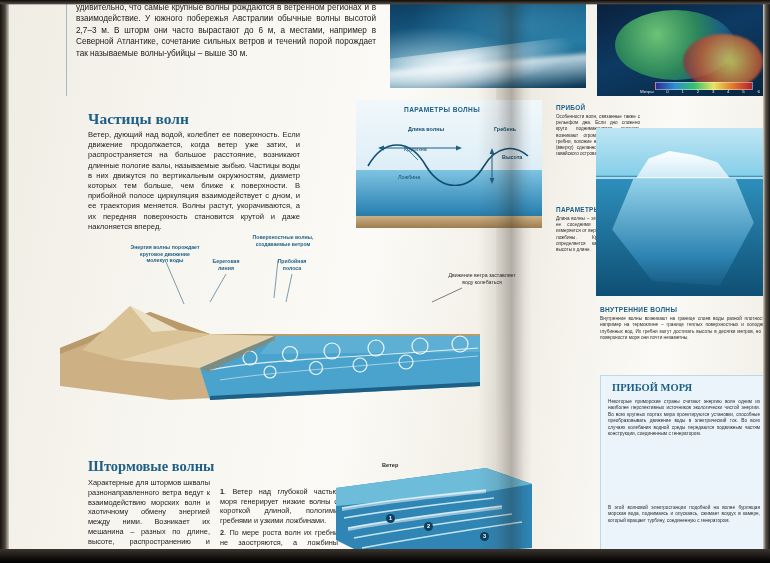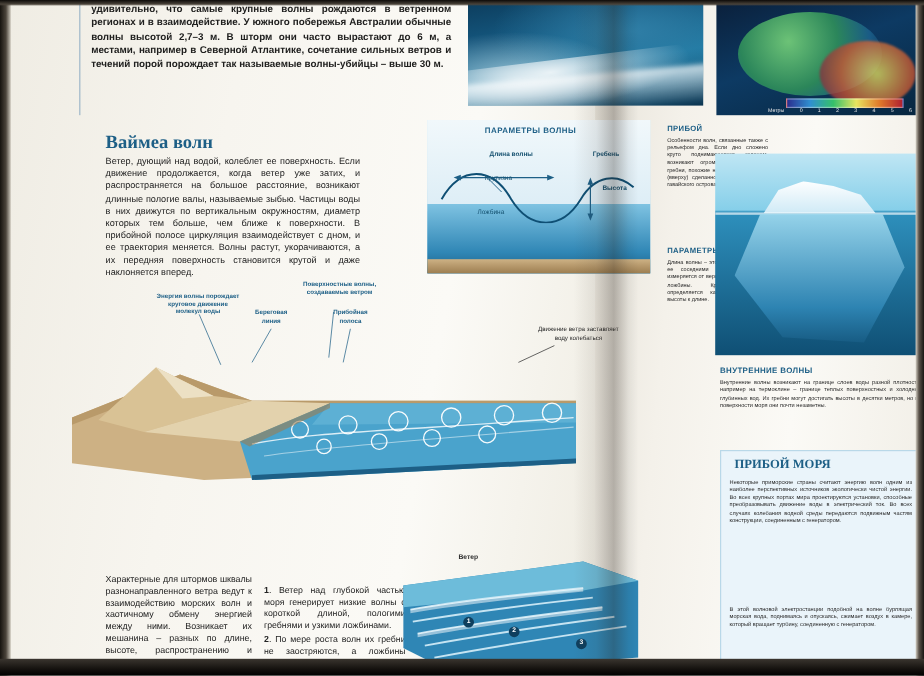--- a/index.html
+++ b/index.html
@@ -46,21 +46,21 @@
   }
   .book-top-edge{
     position:absolute;left:0;top:0;width:770px;height:5px;
     background:linear-gradient(180deg,#0d0b09 0%,#4a433a 70%,rgba(0,0,0,0) 100%);
     z-index:56;
   }
 
   
   .top-text{
     position:absolute;left:76px;top:2px;width:300px;
-    font-size:8.2px;line-height:11.4px;text-align:justify;color:#20201f;font-weight:bold;
+    font-size:8.2px;line-height:11.4px;text-align:justify;color:#20201f;
   }
   
   .col-rule{
     position:absolute;left:66px;top:0px;width:1px;height:96px;background:#9fb7c9;
   }
 
   
   .sec-priroda-title{
     position:absolute;left:88px;top:110px;width:210px;
     font-family:"Liberation Serif", serif;
@@ -253,21 +253,21 @@
     <span>Метры</span>
     <span>0</span>
     <span>1</span>
     <span>2</span>
     <span>3</span>
     <span>4</span>
     <span>5</span>
     <span>6</span>
   </div>
 
-  <div class="sec-priroda-title">Ваймеа волн</div>
+  <div class="sec-priroda-title">Частицы волн</div>
   <div class="sec-priroda-body">Ветер, дующий над водой, колеблет ее поверхность. Если движение продолжается, когда ветер уже затих, и распространяется на большое расстояние, возникают длинные пологие валы, называемые зыбью. Частицы воды в них движутся по вертикальным окружностям, диаметр которых тем больше, чем ближе к поверхности. В прибойной полосе циркуляция взаимодействует с дном, и ее траектория меняется. Волны растут, укорачиваются, а их передняя поверхность становится крутой и даже наклоняется вперед.</div>
 
   <div class="box-params">
     <div class="sky"></div>
     <div class="water"></div>
     <div class="sand"></div>
     <svg class="wave-curve" viewBox="0 0 166 46">
       <path d="M2,26 C18,-2 44,-2 60,26 C76,52 102,52 118,26 C130,6 148,4 162,16" fill="none" stroke="#0f4f74" stroke-width="1.6"></path>
       <line x1="16" y1="8" x2="92" y2="8" stroke="#1d5f86" stroke-width="1"></line>
       <polygon points="12,8 18,5.6 18,10.4" fill="#1d5f86"></polygon>
@@ -346,20 +346,21 @@
   <div class="callout" style="left:444px;top:272px;width:76px;color:#2b2b2b;font-weight:normal;">Движение ветра заставляет воду колебаться</div>
 
   <svg style="position:absolute;left:60px;top:240px;width:480px;height:110px;" viewBox="0 0 480 110">
     <line x1="106" y1="22" x2="124" y2="64" stroke="#1d5f86" stroke-width="0.6"></line>
     <line x1="218" y1="20" x2="214" y2="58" stroke="#1d5f86" stroke-width="0.6"></line>
     <line x1="166" y1="34" x2="150" y2="62" stroke="#1d5f86" stroke-width="0.6"></line>
     <line x1="232" y1="34" x2="226" y2="62" stroke="#1d5f86" stroke-width="0.6"></line>
     <line x1="402" y1="48" x2="372" y2="62" stroke="#2b2b2b" stroke-width="0.6"></line>
   </svg>
 
+  <div class="sec-storm-title">Штормовые волны</div>
   <div class="sec-storm-body">Характерные для штормов шквалы разнонаправленного ветра ведут к взаимодействию морских волн и хаотичному обмену энергией между ними. Возникает их мешанина – разных по длине, высоте, распространению и другим характе</div>
   <div class="storm-item i1">
     <b>1</b><span>. </span><span>Ветер над глубокой частью моря генерирует низкие волны с короткой длиной, пологими гребнями и узкими ложбинами.</span>
   </div>
   <div class="storm-item i2">
     <b>2</b><span>. </span><span>По мере роста волн их гребни не заостряются, а ложбины расширяются.</span>
   </div>
 
   <svg class="storm-diagram" viewBox="0 0 196 98">
     <polygon points="0,26 150,6 196,22 196,86 40,98 0,78" fill="#2f86b5"></polygon>

